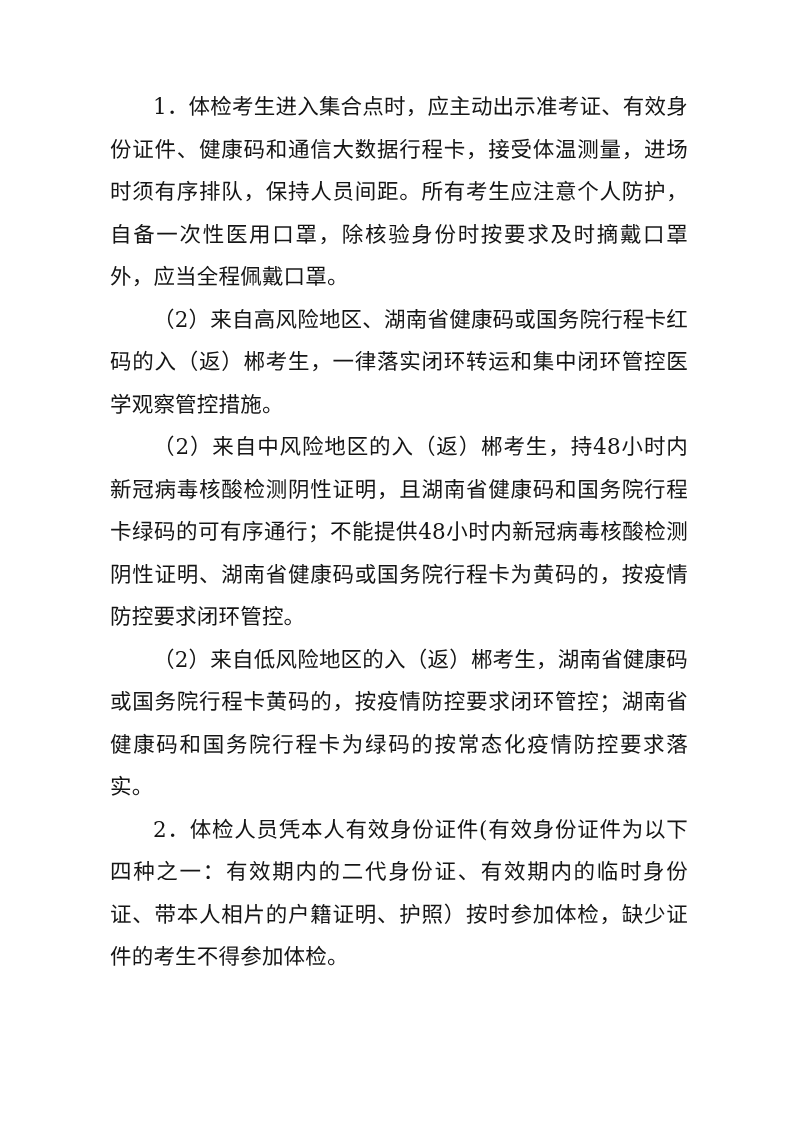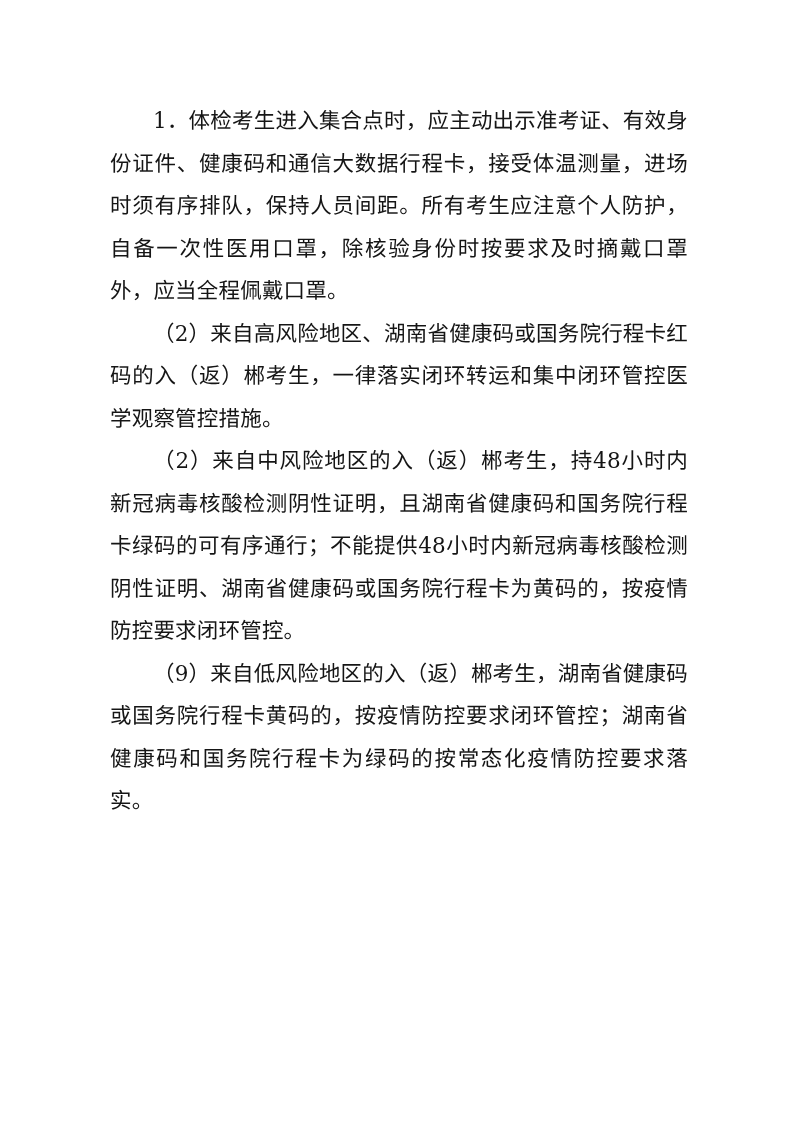--- a/index.html
+++ b/index.html
@@ -19,21 +19,20 @@
     margin: 0 auto;
     background: #ffffff;
     overflow: hidden;
     box-sizing: border-box;
   }
   .content {
     position: absolute;
     left: 110px;
     top: 86px;
     width: 578px;
-    margin-top: 14px;
   }
   .para {
     font-size: 21.5px;
     line-height: 42.5px;
     text-align: justify;
     text-justify: inter-ideograph;
     letter-spacing: 0.2px;
     margin: 0 0 0 0;
     text-indent: 2em;
     word-break: break-all;
@@ -45,15 +44,16 @@
   }
 </style>
 </head>
 <body>
 
 <div class="page">
   <div class="content">
     <p class="para">1．体检考生进入集合点时，应主动出示准考证、有效身份证件、健康码和通信大数据行程卡，接受体温测量，进场时须有序排队，保持人员间距。所有考生应注意个人防护，自备一次性医用口罩，除核验身份时按要求及时摘戴口罩外，应当全程佩戴口罩。</p>
     <p class="para">（2）来自高风险地区、湖南省健康码或国务院行程卡红码的入（返）郴考生，一律落实闭环转运和集中闭环管控医学观察管控措施。</p>
     <p class="para">（2）来自中风险地区的入（返）郴考生，持48小时内新冠病毒核酸检测阴性证明，且湖南省健康码和国务院行程卡绿码的可有序通行；不能提供48小时内新冠病毒核酸检测阴性证明、湖南省健康码或国务院行程卡为黄码的，按疫情防控要求闭环管控。</p>
-    <p class="para">（9）来自低风险地区的入（返）郴考生，湖南省健康码或国务院行程卡黄码的，按疫情防控要求闭环管控；湖南省健康码和国务院行程卡为绿码的按常态化疫情防控要求落实。</p>
+    <p class="para">（2）来自低风险地区的入（返）郴考生，湖南省健康码或国务院行程卡黄码的，按疫情防控要求闭环管控；湖南省健康码和国务院行程卡为绿码的按常态化疫情防控要求落实。</p>
+    <p class="para">2．体检人员凭本人有效身份证件(有效身份证件为以下四种之一：有效期内的二代身份证、有效期内的临时身份证、带本人相片的户籍证明、护照）按时参加体检，缺少证件的考生不得参加体检。</p>
   </div>
 </div>
 
 </body></html>

